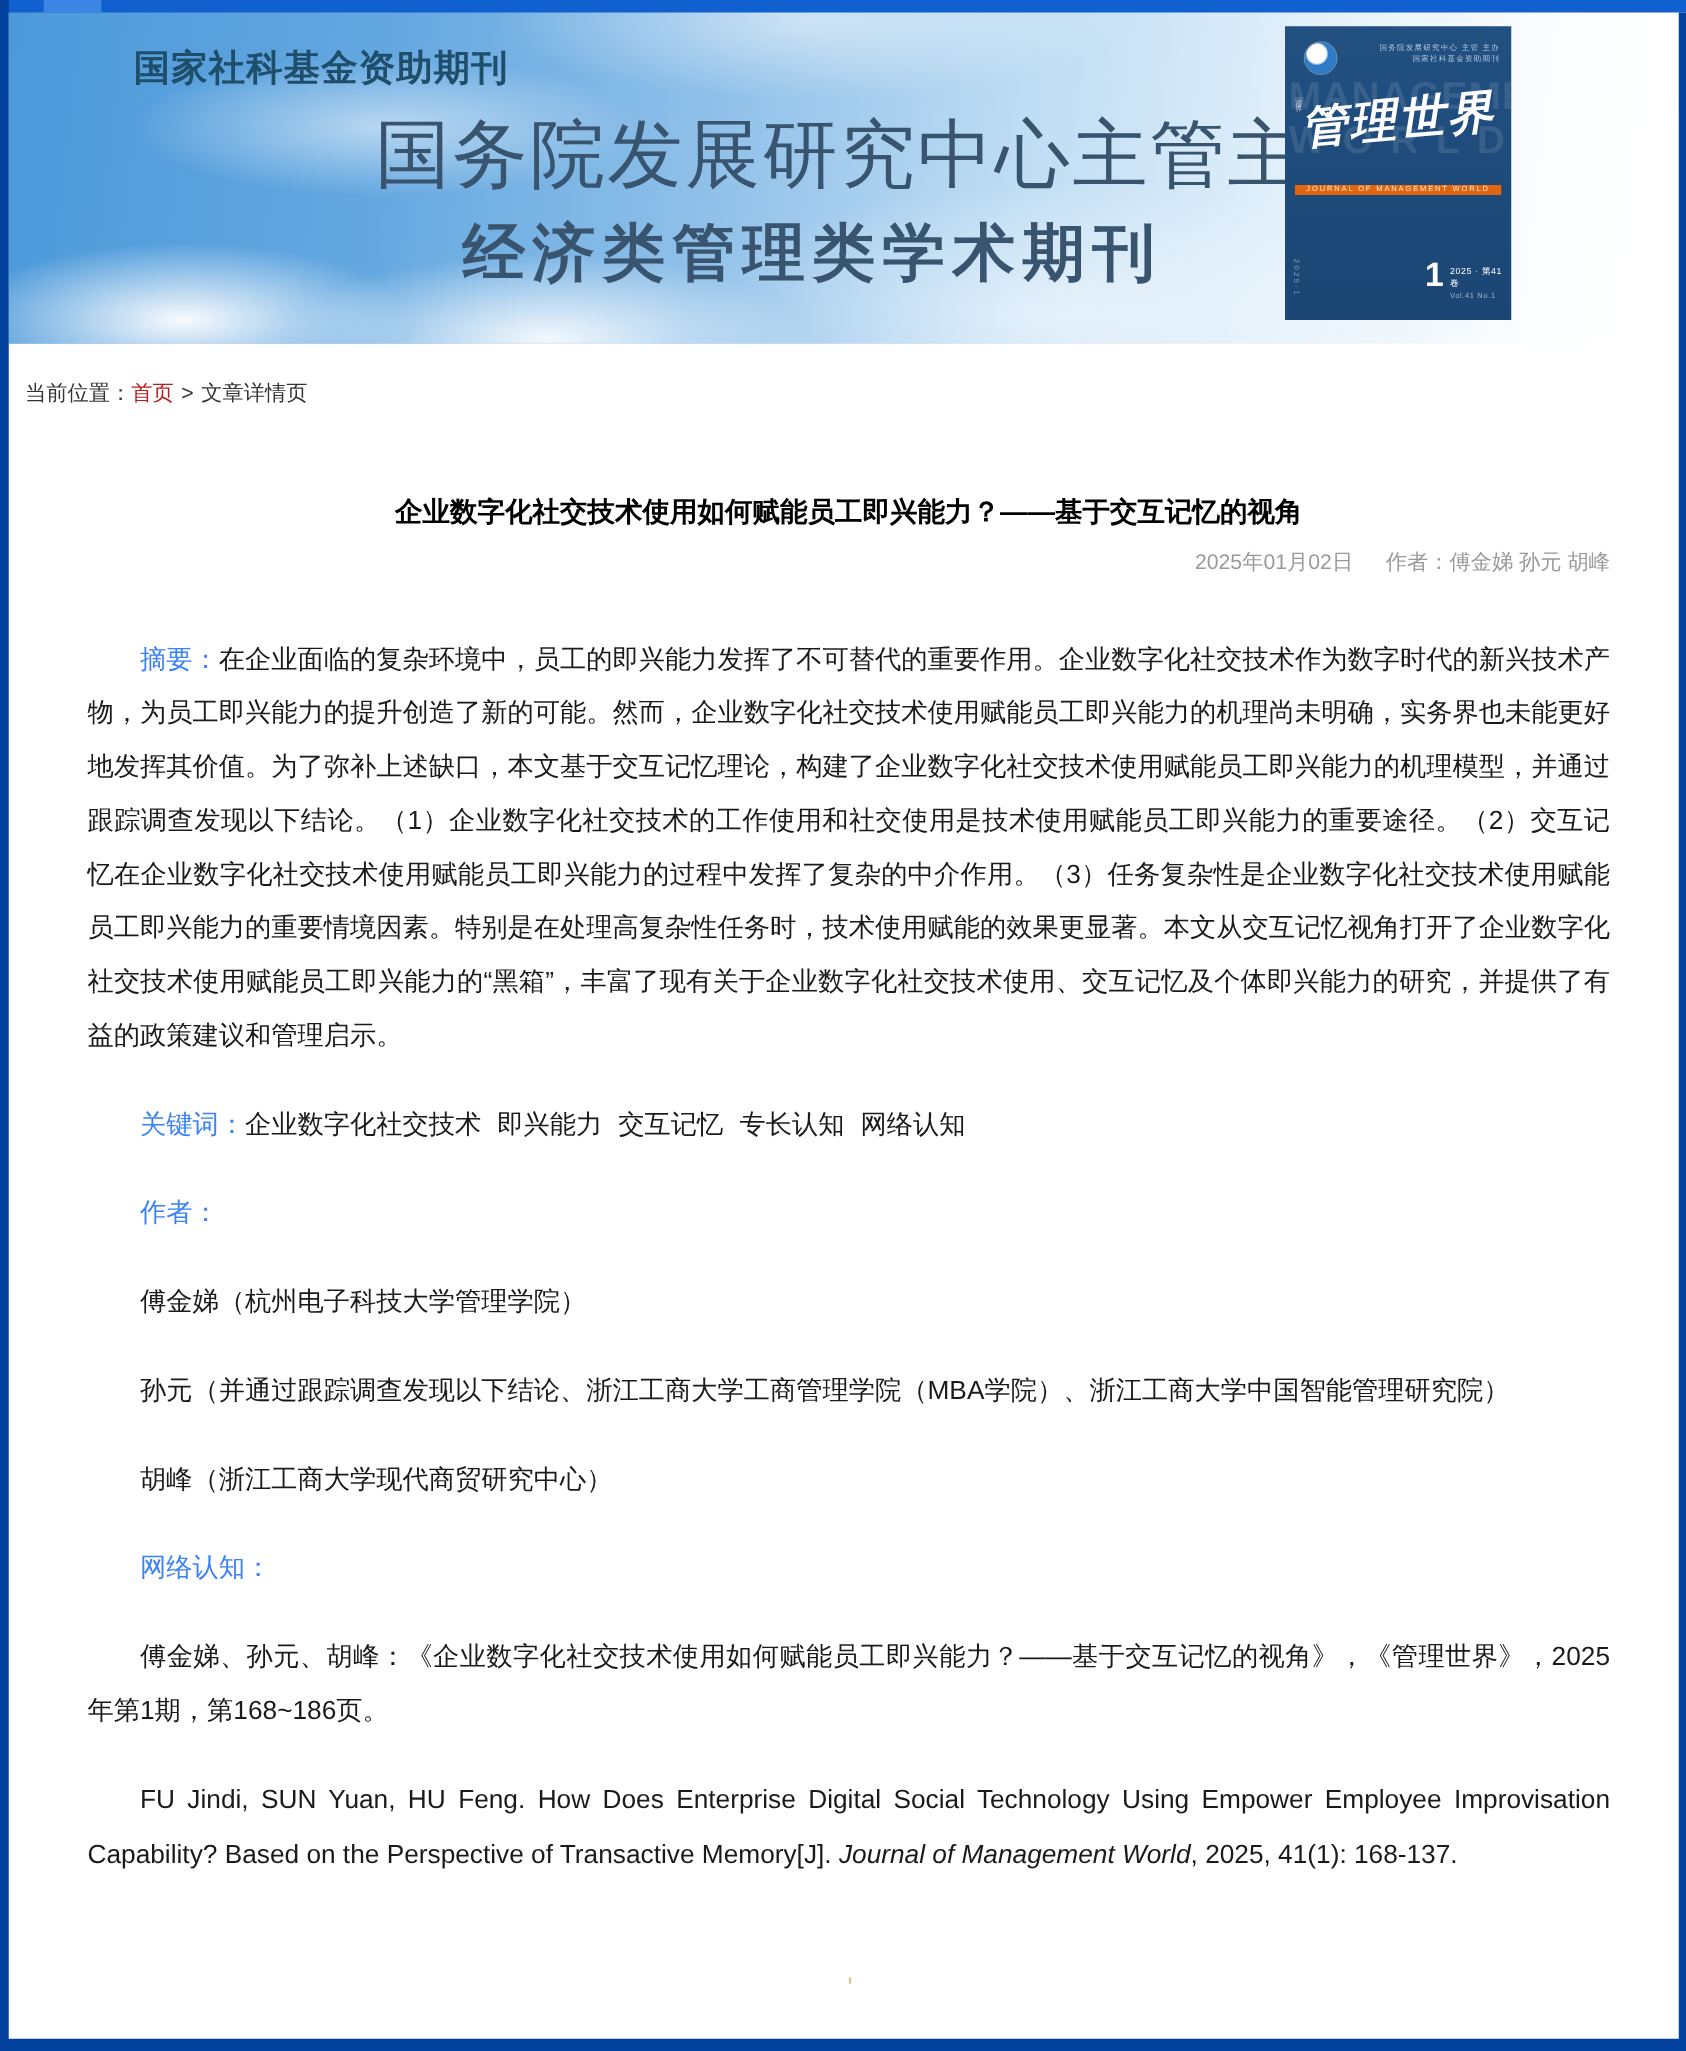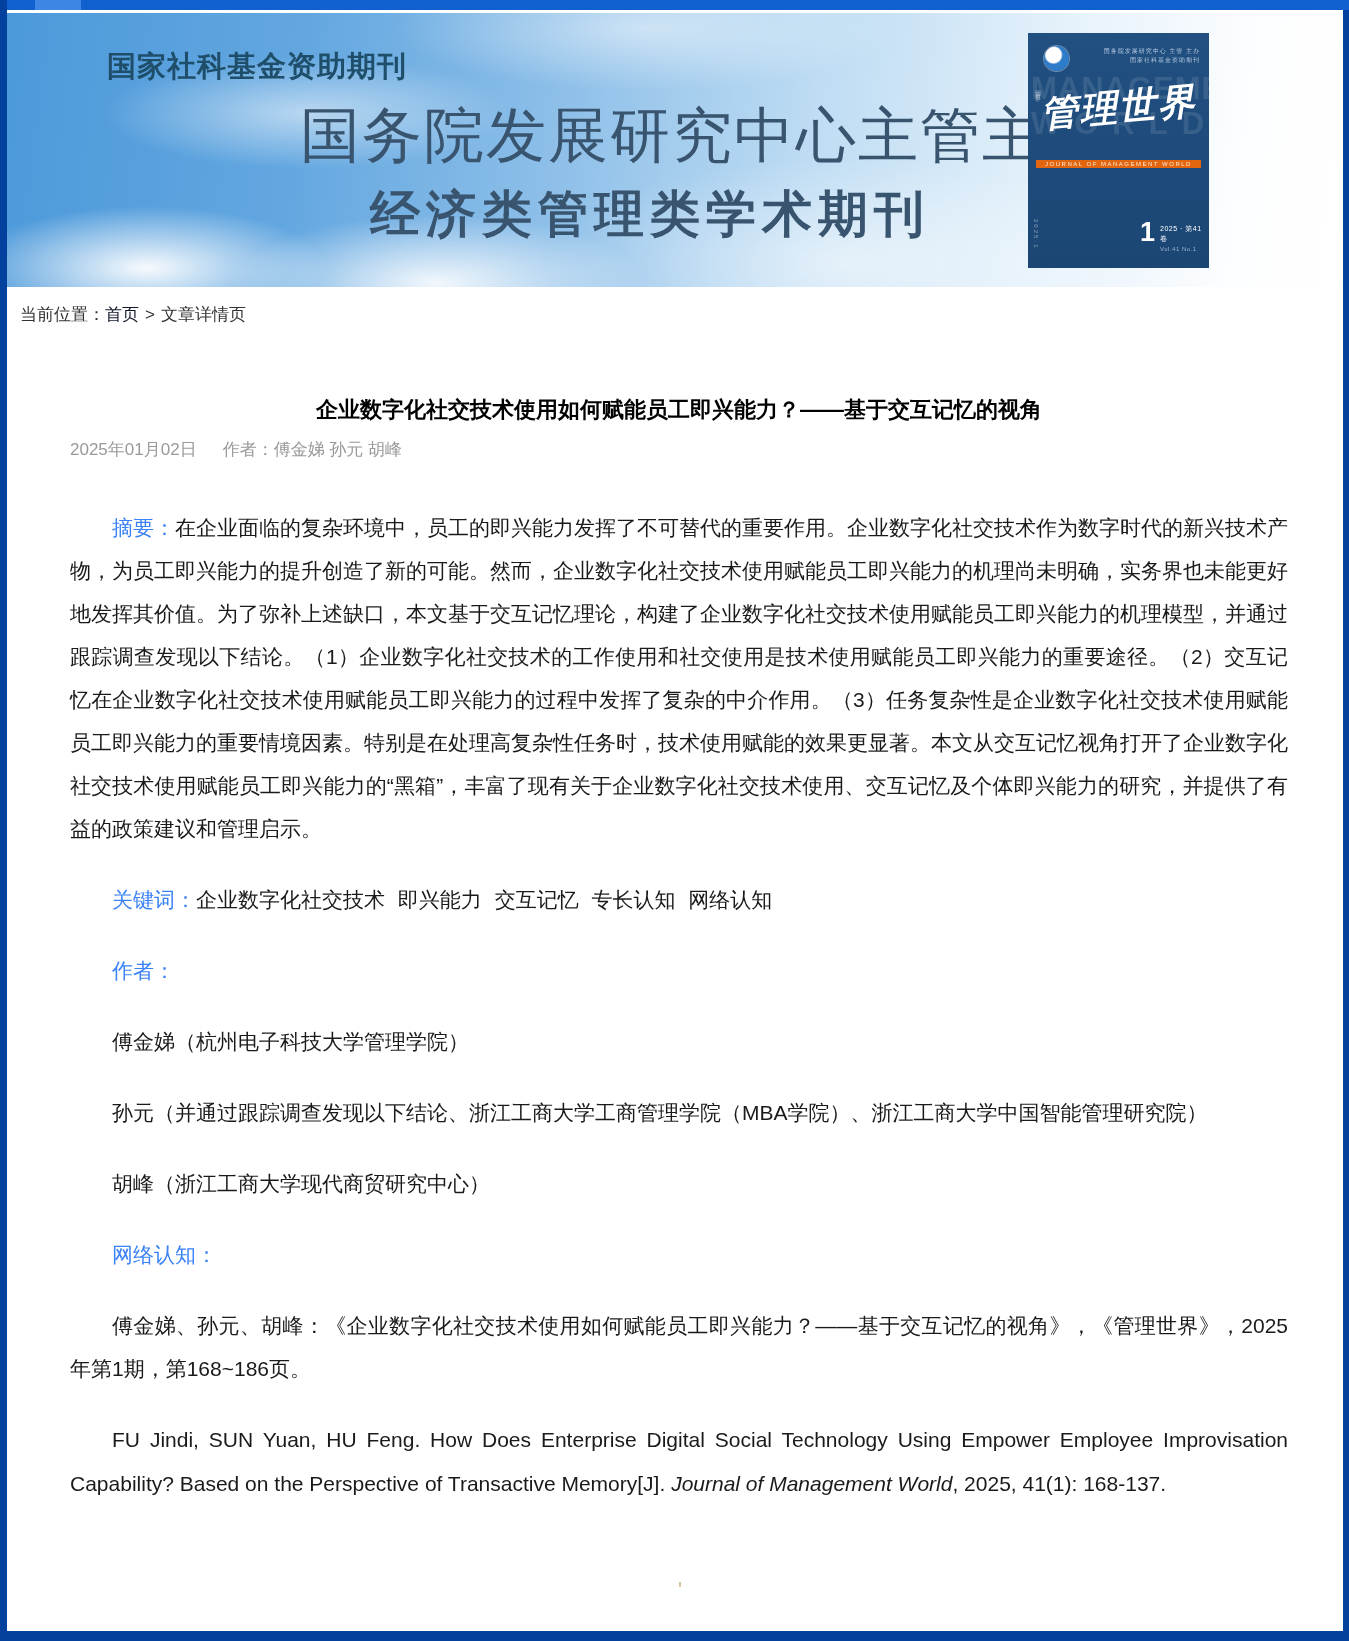--- a/index.html
+++ b/index.html
@@ -10,21 +10,21 @@
   }
   
   .topbar { position:absolute; top:0; left:0; width:1349px; height:10px; background:#1160cf; z-index:3; }
   .topbar-light { position:absolute; left:35px; top:0; width:46px; height:10px; background:#3e86e3; }
   .edge-left { position:absolute; top:0; left:0; width:7px; height:1641px; background:#02419e; z-index:6; }
   .edge-right { position:absolute; top:10px; right:0; width:6px; height:1631px; background:#02419e; z-index:6; }
   .edge-bottom { position:absolute; bottom:0; left:0; width:1349px; height:10px; background:#02419e; z-index:5; }
 
   
   .banner {
-    position:absolute; top:13px; left:7px; width:1336px; height:274px; overflow:hidden;
+    position:absolute; top:1px; left:7px; width:1336px; height:274px; overflow:hidden;
     background:
       radial-gradient(ellipse 280px 95px at 140px 255px, rgba(255,255,255,0.95) 0%, rgba(255,255,255,0) 65%),
       radial-gradient(ellipse 320px 105px at 430px 270px, rgba(255,255,255,0.90) 0%, rgba(255,255,255,0) 65%),
       radial-gradient(ellipse 290px 80px at 300px 100px, rgba(255,255,255,0.55) 0%, rgba(255,255,255,0) 70%),
       radial-gradient(ellipse 360px 90px at 640px 15px, rgba(255,255,255,0.50) 0%, rgba(255,255,255,0) 70%),
       radial-gradient(ellipse 430px 150px at 840px 250px, rgba(255,255,255,0.55) 0%, rgba(255,255,255,0) 70%),
       linear-gradient(97deg, #4c99da 0%, #63a7e0 22%, #8fc0e9 42%, #bedcf3 60%, #e6f2fb 78%, #fdfeff 92%, #ffffff 100%);
   }
   .banner-tag { position:absolute; left:100px; top:34px; font-size:29px; font-weight:bold; color:#1e4e6a; letter-spacing:1px; }
   .banner-h1 { position:absolute; left:293px; top:83px; font-size:60px; font-weight:normal; color:#38546e; letter-spacing:2px; white-space:nowrap; }
@@ -49,26 +49,26 @@
   .cover-issue-no { font-size:27px; font-weight:bold; line-height:26px; color:#ffffff; margin-right:5px; }
   .cover-issue-text { padding-top:5px; }
   .cover-vol-cn { font-size:7px; color:#ffffff; letter-spacing:0.5px; }
   .cover-vol-en { font-size:6px; color:#9db4cf; margin-top:2px; letter-spacing:0.5px; }
   .cover-spine-text { position:absolute; left:5px; writing-mode:vertical-rl; font-size:6px; color:rgba(255,255,255,0.45); letter-spacing:2px; }
   .spine-top { top:52px; } .spine-bottom { bottom:18px; }
 
   
   .content { position:absolute; top:287px; left:7px; width:1336px; height:1344px; background:#ffffff; }
   .breadcrumb { position:absolute; left:13px; top:16px; font-size:17px; color:#333333; }
-  .breadcrumb .crumb-home { color:#0f172a; text-decoration:none; cursor:pointer; }
+  .breadcrumb .crumb-home { color:#b91c1c; text-decoration:none; cursor:pointer; }
   .breadcrumb .sep { margin:0 6px; }
 
   .article { padding:108px 55px 0 63px; }
   .title { margin:0; text-align:center; font-size:22px; line-height:30px; font-weight:bold; color:#000000; }
-  .meta { margin-top:13px; font-size:17px; color:#999999; }
+  .meta { margin-top:13px; text-align:right; font-size:17px; color:#999999; }
   .meta-date { margin-right:26px; }
 
   p.body { margin:0 0 28px 0; font-size:21px; line-height:43px; color:#1a1a1a; text-align:justify; text-indent:2em; }
   p.abstract { margin-top:45px; }
   .inline-label { font-weight:normal; color:#3b82f6; }
   .keywords-text { word-spacing:7px; }
   p.cite-en { line-height:44px; }
   .journal-italic { font-style:italic; }
 
   .stray-mark { position:absolute; left:672px; top:1295px; width:2px; height:5px; background:#d9c3a0; }

